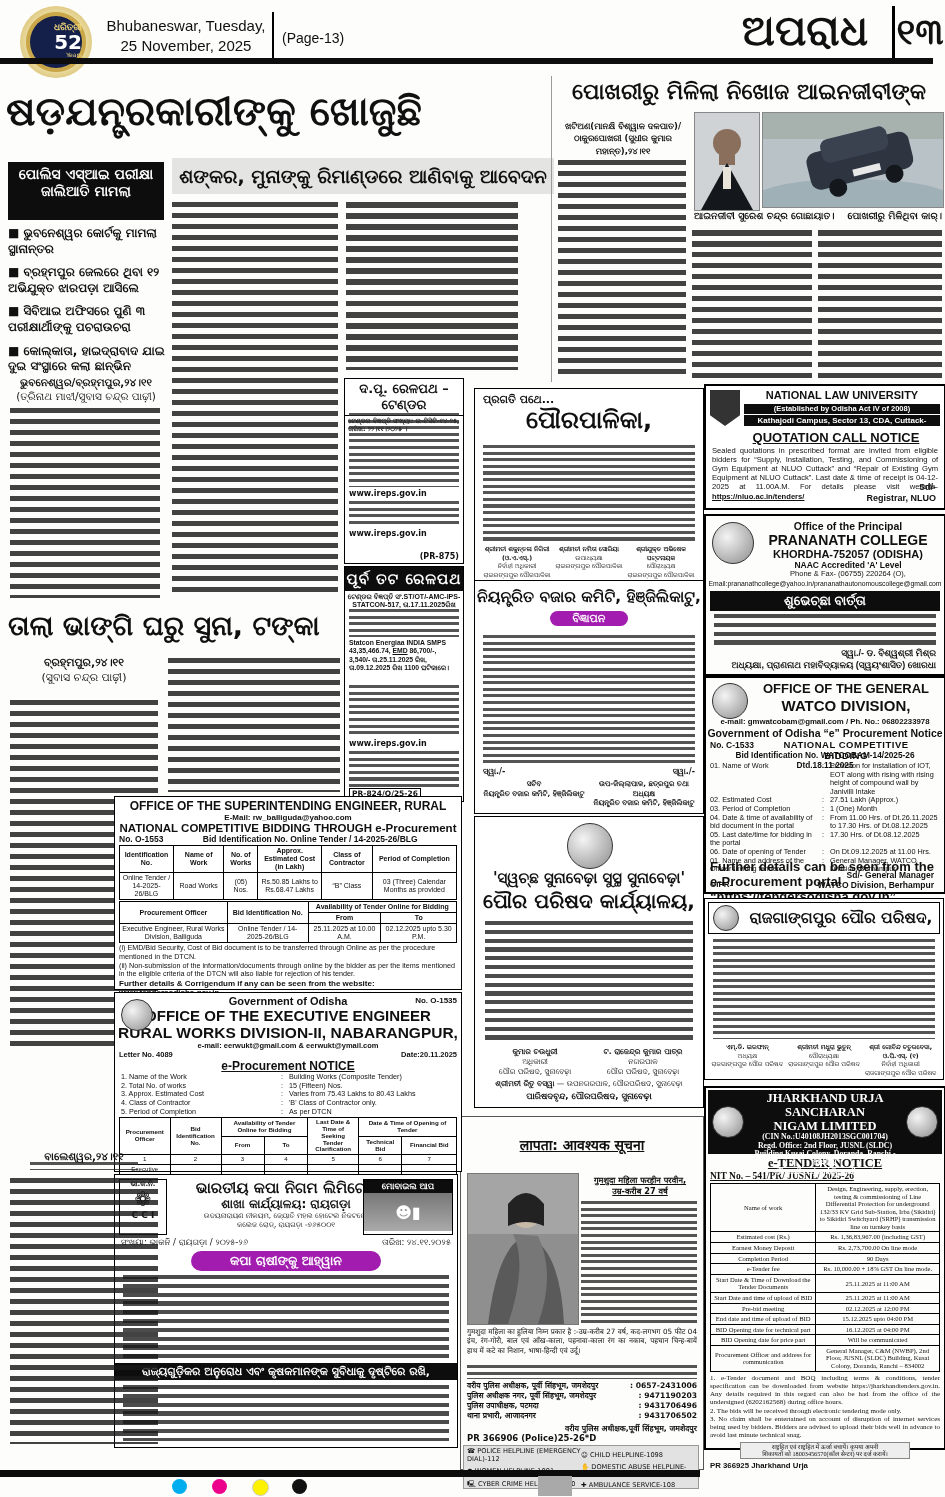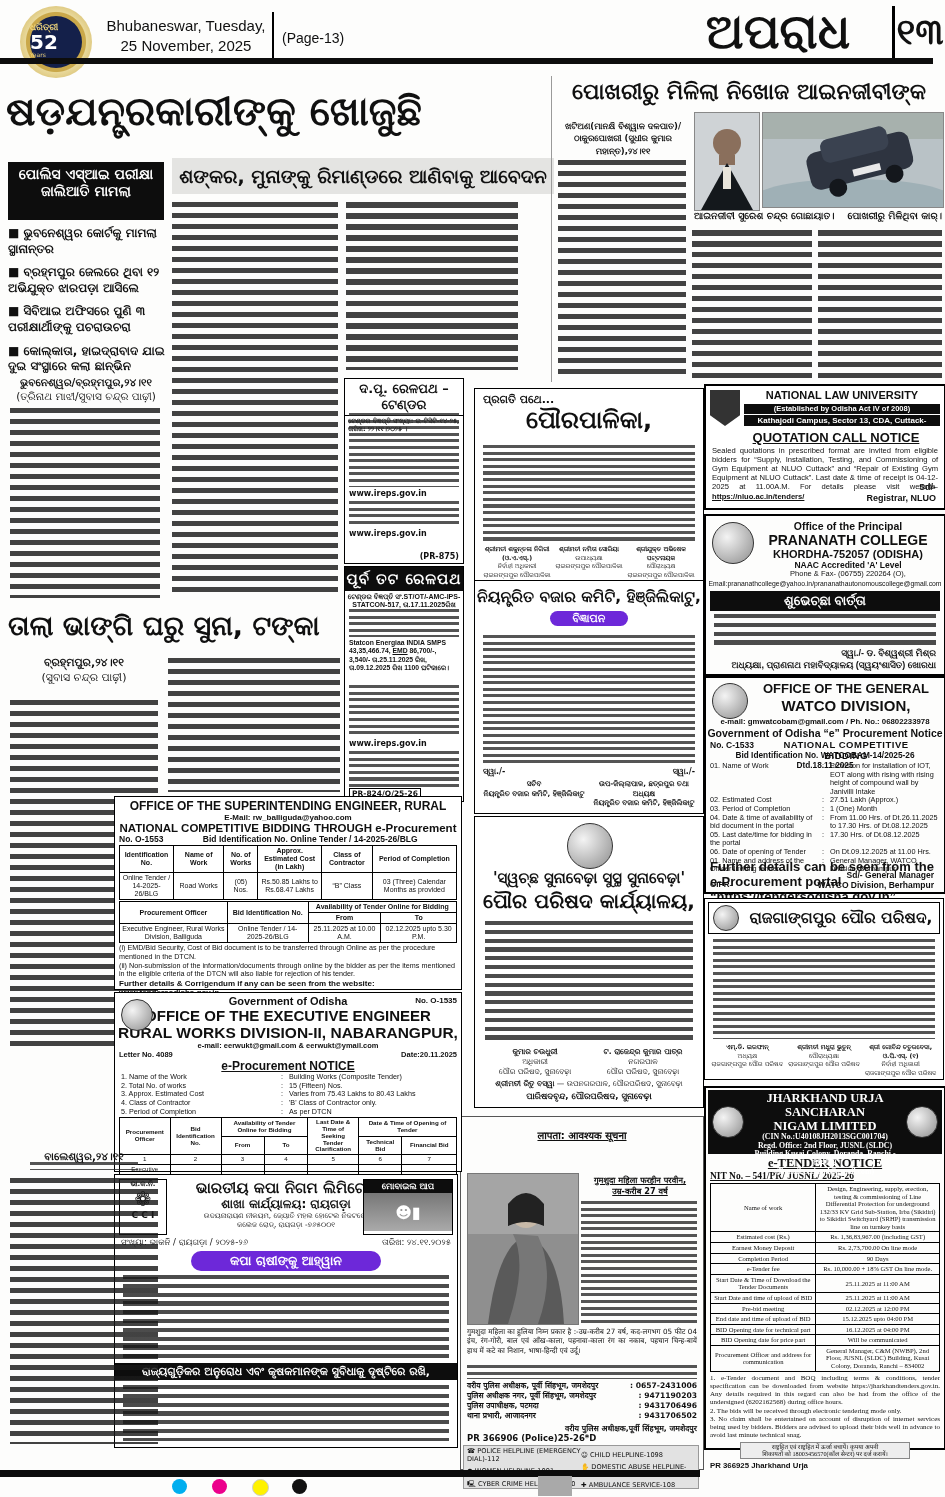--- a/index.html
+++ b/index.html
@@ -14,45 +14,45 @@
   .gk{background:repeating-linear-gradient(#191919 0 5.5px,transparent 5.5px 11px);opacity:.82}
   .gkm{background:repeating-linear-gradient(#1f1f1f 0 4.2px,transparent 4.2px 8.8px);opacity:.8}
   .gks{background:repeating-linear-gradient(#2a2a2a 0 3.1px,transparent 3.1px 6.6px);opacity:.8}
   .seal{border-radius:50%;background:radial-gradient(circle at 35% 35%,#f4f4f4,#8c8c8c);border:1px solid #333}
   .dot{position:absolute;width:15px;height:15px;border-radius:50%}
   .vr{background:#9a9a9a;width:1px}
   table.tb{border-collapse:collapse;width:100%}
   .tb th,.tb td{border:1px solid #000;padding:1px 2px;vertical-align:middle;text-align:center;font-weight:400}
   .tb th{font-weight:700}
   .row{display:flex}
-  .pill{background:#6d28d9;color:#fff;border-radius:10px}
+  .pill{background:#a21caf;color:#fff;border-radius:10px}
   .u{text-decoration:underline}
   .clip{overflow:hidden}
 </style>
 </head>
 <body>
 
 <div id="pg">
 
   <div class="abs" style="left:20px;top:6px;width:72px;height:72px">
     <div style="width:72px;height:72px;border-radius:50%;background:radial-gradient(circle,#caa84a 0 58%,#e8d89a 60%,#caa84a 100%);display:flex;align-items:center;justify-content:center">
-      <div style="width:52px;height:52px;border-radius:50%;background:#14204a;color:#fff;text-align:left;line-height:1">
+      <div style="width:52px;height:52px;border-radius:50%;background:#14204a;color:#fff;text-align:right;line-height:1">
         <div class="b" style="font-size:9px;padding-top:7px;color:#f2d77c">ଧରିତ୍ରୀ</div>
         <div class="b" style="font-size:20px;color:#fff">52</div>
         <div style="font-size:6px;color:#f2d77c">Years</div>
       </div>
     </div>
   </div>
   <div class="abs san c" style="left:104px;top:16px;width:164px;height:44px;font-size:15px;line-height:1.35">
     <div>Bhubaneswar, Tuesday,</div>
     <div>25 November, 2025</div>
   </div>
   <div class="abs vr" style="left:272px;top:12px;height:50px;width:2px;background:#000"></div>
   <div class="abs san" style="left:282px;top:30px;width:90px;font-size:14px">(Page-13)</div>
-  <div class="abs b c clip" style="left:698px;top:2px;width:160px;height:58px;font-size:48px;line-height:58px">ଅପରାଧ</div>
+  <div class="abs b c clip" style="left:725px;top:2px;width:160px;height:58px;font-size:42px;line-height:58px">ଅପରାଧ</div>
   <div class="abs" style="left:892px;top:6px;width:3px;height:54px;background:#000"></div>
   <div class="abs b c clip" style="left:896px;top:4px;width:48px;height:56px;font-size:36px;line-height:56px">୧୩</div>
   <div class="abs" style="left:0;top:58px;width:933px;height:6px;background:#0d0d0d"></div>
 
   <div class="abs b clip" style="left:6px;top:74px;width:548px;height:76px;font-size:40px;line-height:74px">ଷଡ଼ଯନ୍ତ୍ରକାରୀଙ୍କୁ ଖୋଜୁଛି ସିବିଆଇ</div>
 
   <div class="abs inv c" style="left:8px;top:162px;width:156px;height:54px;padding-top:4px">
     <div class="b" style="font-size:14px">ପୋଲିସ ଏସ୍ଆଇ ପରୀକ୍ଷା</div>
     <div class="b" style="font-size:14px">ଜାଲିଆତି ମାମଲା</div>
   </div>
@@ -211,21 +211,21 @@
       </div>
     </div>
     <div class="abs c" style="left:0;top:262px;width:228px;font-size:7.5px">
       <span class="b">ଶ୍ରୀମତୀ ରିତୁ ବସ୍ୱା</span> —
       <span>ଉପନଗରପାଳ, ପୌରପରିଷଦ, ସୁନାବେଢ଼ା</span>
     </div>
     <div class="b c abs" style="left:0;top:274px;width:228px;font-size:8.5px">ପାରିଷଦବୃନ୍ଦ, ପୌରପରିଷଦ, ସୁନାବେଢ଼ା</div>
   </div>
 
   <div class="abs" style="left:460px;top:1116px;width:242px;height:352px;border:1px solid #555">
-    <div class="b c u" style="font-size:10px;margin-top:11px">लापता: आवश्यक सूचना</div>
+    <div class="b c u" style="font-size:14px;margin-top:18px">लापता: आवश्यक सूचना</div>
     <div class="abs" style="left:6px;top:56px;width:110px;height:150px;border:1px solid #777">
       <svg width="110" height="150" viewBox="0 0 110 150">
         <rect width="110" height="150" fill="#8f8f8f"></rect>
         <rect width="110" height="60" fill="#a5a5a5"></rect>
         <circle cx="58" cy="38" r="16" fill="#c7b9a8"></circle>
         <path d="M40 30 Q58 8 76 30 L76 52 Q58 44 40 52 Z" fill="#222"></path>
         <path d="M20 150 Q30 70 58 62 Q92 72 96 150 Z" fill="#5a5a5a"></path>
         <path d="M45 60 Q60 90 40 150 L70 150 Q88 100 70 62 Z" fill="#777"></path>
       </svg>
     </div>

